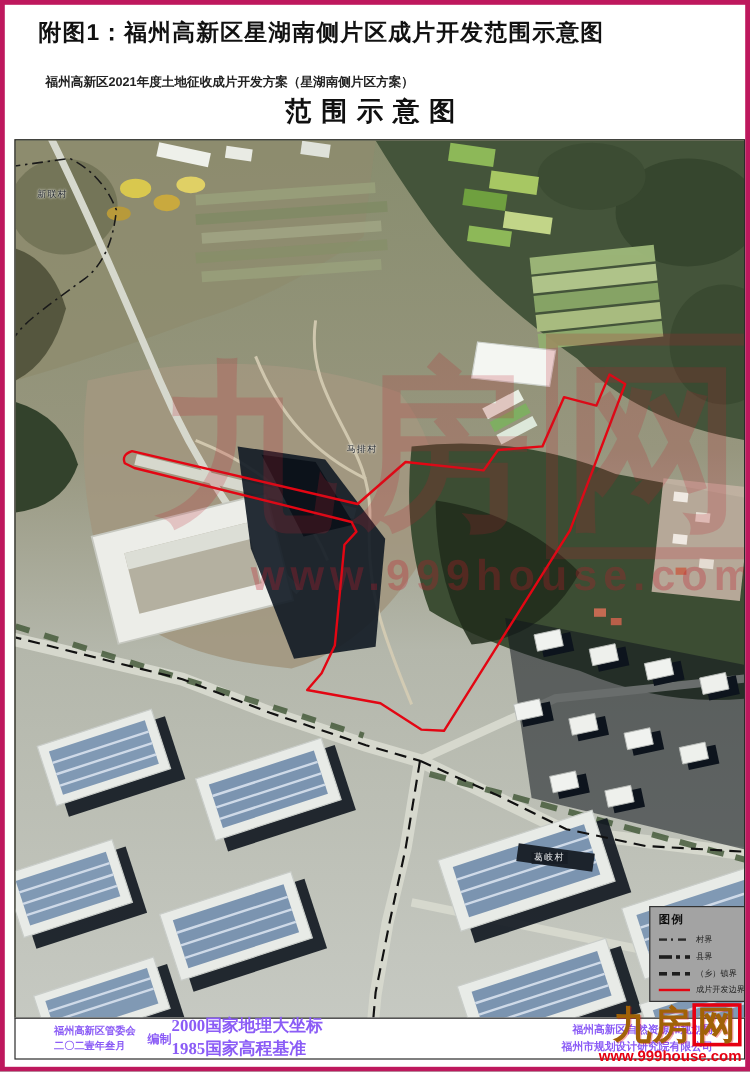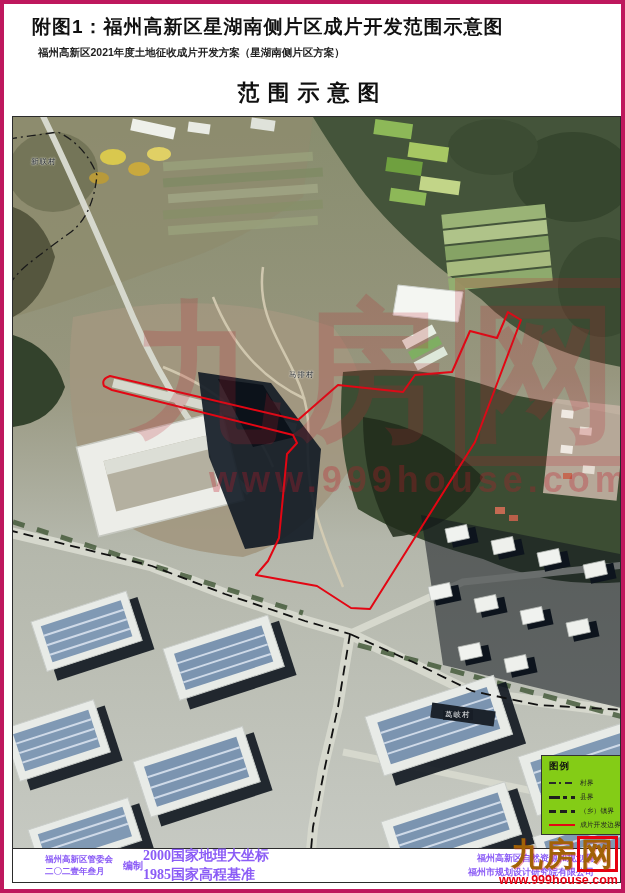--- a/index.html
+++ b/index.html
@@ -3,21 +3,21 @@
 <meta charset="utf-8">
 <style>
   html,body{margin:0;padding:0;background:#9a9a9a;}
   .page{
     position:relative;width:625px;height:893px;background:#ffffff;
     border:4px solid #be185d;box-sizing:border-box;overflow:hidden;
     font-family:"Liberation Sans",sans-serif;
   }
   
   .doc-title{position:absolute;left:28px;top:10px;font-size:19px;font-weight:bold;color:#111;letter-spacing:1px;}
-  .doc-subtitle{position:absolute;left:34px;top:42px;font-size:10.5px;font-weight:bold;color:#222;}
+  .doc-subtitle{position:absolute;left:34px;top:58px;font-size:10.5px;font-weight:bold;color:#222;}
   .map-title{position:absolute;left:0;top:62px;width:100%;text-align:center;font-size:22px;font-weight:bold;color:#101010;letter-spacing:8px;margin-top:12px;}
   
   .map-frame{
     position:absolute;left:8px;top:112px;width:609px;height:733px;
     border:1px solid #2b2b2b;box-sizing:border-box;overflow:hidden;background:#8f9279;
   }
   .map-frame svg{position:absolute;left:0;top:0;}
   .village-label{
     position:absolute;font-size:7.5px;color:#23282d;letter-spacing:1px;
     text-shadow:0 0 2px rgba(255,255,255,.9),0 0 2px rgba(255,255,255,.9);white-space:nowrap;z-index:3;
@@ -30,21 +30,21 @@
     color:rgba(192,28,44,0.20);letter-spacing:12px;line-height:1;
   }
   .wm-center .wm-big .boxed{border:10px solid rgba(192,28,44,0.20);padding:0 4px;}
   .wm-center .wm-url{
     position:absolute;left:196px;top:342px;font-size:36px;font-weight:bold;
     color:rgba(192,28,44,0.30);letter-spacing:5px;white-space:nowrap;
   }
   
   .legend{
     position:absolute;left:528px;top:638px;width:84px;height:80px;z-index:5;
-    background:#84cc16;border:1px solid #333;box-sizing:border-box;padding:4px 6px 2px 7px;font-family:Liberation Mono, monospace;
+    background:#a3a3a3;border:1px solid #333;box-sizing:border-box;padding:4px 6px 2px 7px;font-family:Liberation Mono, monospace;
   }
   .legend-title{font-size:9.5px;font-weight:bold;color:#111;margin-bottom:3px;letter-spacing:1px;}
   .legend-row{display:flex;align-items:center;height:14px;}
   .legend-sample{width:26px;margin-right:5px;flex:none;}
   .legend-label{font-size:6.8px;color:#222;white-space:nowrap;}
   .ls-village{height:2px;background:repeating-linear-gradient(90deg,#2a2a2a 0 7px,transparent 7px 10px,#2a2a2a 10px 12px,transparent 12px 16px);}
   .ls-county{height:3px;background:repeating-linear-gradient(90deg,#1e1e1e 0 11px,transparent 11px 14px,#1e1e1e 14px 18px,transparent 18px 22px);}
   .ls-town{height:3px;background:repeating-linear-gradient(90deg,#1e1e1e 0 7px,transparent 7px 11px);}
   .ls-dev{height:2.5px;background:#e30613;}
   

